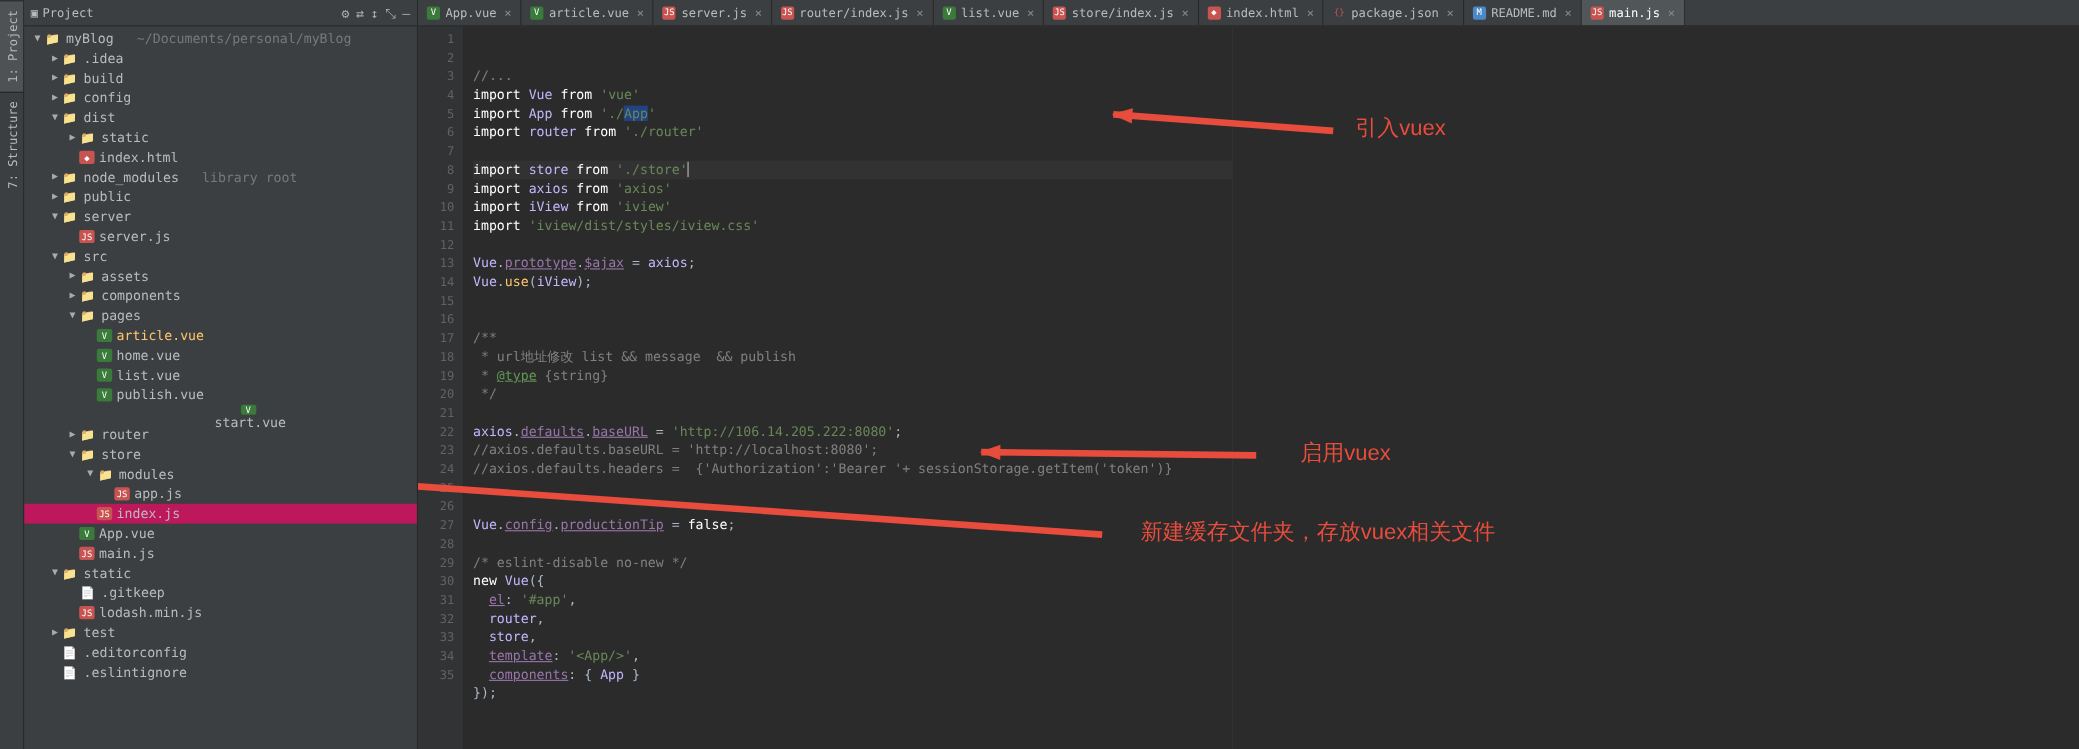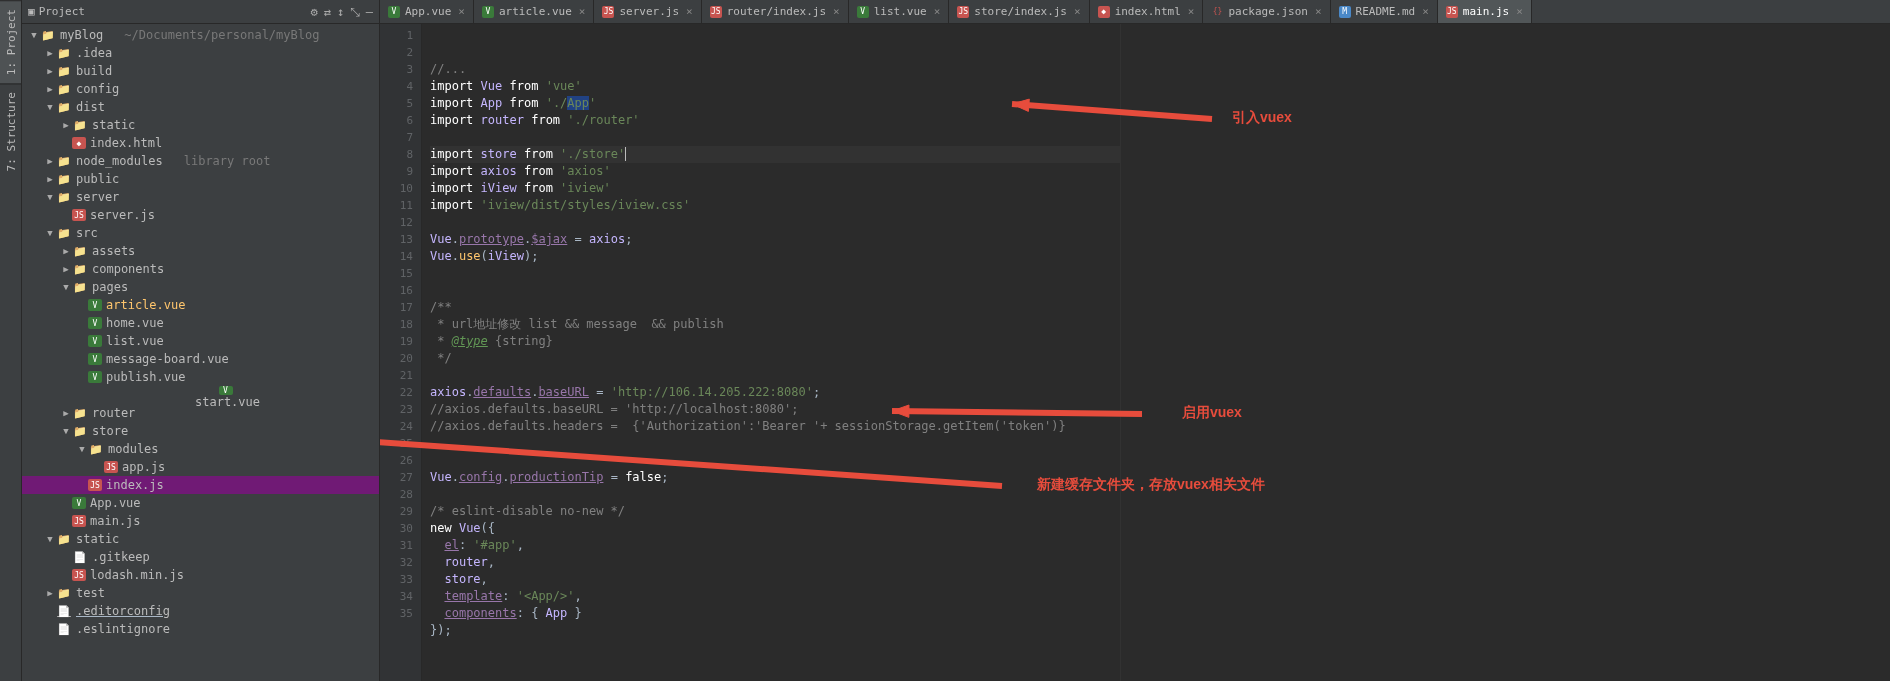--- a/index.html
+++ b/index.html
@@ -12,21 +12,21 @@
 .tool-tab.active { background:#4e5254; }
 
 
 .project-panel { width:358px; background:#3c3f41; border-right:1px solid #282828; display:flex; flex-direction:column; }
 .proj-header { height:24px; display:flex; align-items:center; justify-content:space-between; padding:0 6px; border-bottom:1px solid #282828; background:#3c3f41; }
 .proj-title { display:flex; align-items:center; gap:4px; color:#bbb; font-size:11px; }
 .proj-actions { display:flex; gap:6px; }
 .proj-actions span { color:#aaa; cursor:pointer; font-size:12px; }
 .tree { flex:1; overflow:auto; font-size:12px; padding-top:2px; }
 .tree-row { display:flex; align-items:center; height:18px; padding-left:4px; cursor:pointer; white-space:nowrap; }
-.tree-row.selected { background:#701a75; }
+.tree-row.selected { background:#be185d; }
 .arrow { width:12px; display:inline-block; color:#aaa; font-size:9px; text-align:center; }
 .icon { width:16px; height:16px; display:inline-flex; align-items:center; justify-content:center; margin-right:4px; font-size:11px; }
 .folder-icon { color:#87939a; }
 .folder-icon::before { content:"📁"; filter:grayscale(0.3); }
 .js-icon { background:#c75450; color:#fff; width:14px; height:12px; font-size:8px; border-radius:2px; display:inline-flex; align-items:center; justify-content:center; }
 .js-icon::before { content:"JS"; }
 .vue-icon { background:#3a7a3a; color:#fff; width:14px; height:12px; font-size:8px; border-radius:2px; display:inline-flex; align-items:center; justify-content:center; }
 .vue-icon::before { content:"V"; }
 .html-icon { background:#c75450; color:#fff; width:14px; height:12px; font-size:8px; border-radius:2px; display:inline-flex; align-items:center; justify-content:center; }
 .html-icon::before { content:"◆"; }
@@ -61,29 +61,29 @@
 .gutter div { height:17px; }
 .code { flex:1; padding:3px 0 3px 8px; font-size:12px; line-height:17px; white-space:pre; position:relative; }
 .code-line { height:17px; }
 
 
 .kw { color:#ffffff; }
 .str { color:#6a8759; }
 .id { color:#c4b5fd; }
 .prop { color:#9876aa;text-decoration:underline; }
 .comment { color:#808080; }
-.doctag { color:#629755; font-style:italic; text-decoration:underline; }
+.doctag { color:#629755; text-decoration:underline; }
 .fn { color:#ffc66d; }
 .highlight-bg { background:#214283; }
 .caret-line { background:#323232; display:inline-block; width:100%; }
 .cursor-bar { border-right:1px solid #bbb; }
 
 
 .annot-layer { position:absolute; inset:0; pointer-events:none; }
-.annot-text { position:absolute; color:#e74c3c; font-size:14px; font-family:"PingFang SC","Microsoft YaHei",sans-serif;font-weight:bold; }
+.annot-text { position:absolute; color:#e74c3c; font-size:20px; font-family:"PingFang SC","Microsoft YaHei",sans-serif; }
 .arrow-svg { position:absolute; overflow:visible; }
 .arrow-svg polygon, .arrow-svg line { fill:#e74c3c; stroke:#e74c3c; }
 
 .right-pad { width:770px; background:#2b2b2b; border-left:1px solid #323232; }
 </style>
 </head>
 <body>
 
 <div class="root">
   <div class="tool-strip">
@@ -194,25 +194,20 @@
           <span class="node-label">home.vue</span>
         </div>
         <div class="tree-row" style="padding-left: 54px;">
           <span class="arrow"></span>
           <span class="icon vue-icon"></span>
           <span class="node-label">list.vue</span>
         </div>
         <div class="tree-row" style="padding-left: 54px;">
           <span class="arrow"></span>
           <span class="icon vue-icon"></span>
-          <span class="node-label">message-board.vue</span>
-        </div>
-        <div class="tree-row" style="padding-left: 54px;">
-          <span class="arrow"></span>
-          <span class="icon vue-icon"></span>
           <span class="node-label">publish.vue</span>
         </div>
         <div class="tree-row" style="padding-left: 54px; flex-direction: column;">
           <span class="arrow"></span>
           <span class="icon vue-icon"></span>
           <span class="node-label">start.vue</span>
         </div>
         <div class="tree-row" style="padding-left: 38px;">
           <span class="arrow">▶</span>
           <span class="icon folder-icon"></span>
@@ -261,21 +256,21 @@
         <div class="tree-row" style="padding-left: 38px;">
           <span class="arrow"></span>
           <span class="icon js-icon"></span>
           <span class="node-label">lodash.min.js</span>
         </div>
         <div class="tree-row" style="padding-left: 22px;">
           <span class="arrow">▶</span>
           <span class="icon folder-icon"></span>
           <span class="node-label">test</span>
         </div>
-        <div class="tree-row" style="padding-left: 22px; text-decoration: underline;">
+        <div class="tree-row" style="padding-left: 22px;">
           <span class="arrow"></span>
           <span class="icon file-icon"></span>
           <span class="node-label">.editorconfig</span>
         </div>
         <div class="tree-row" style="padding-left: 22px;">
           <span class="arrow"></span>
           <span class="icon file-icon"></span>
           <span class="node-label">.eslintignore</span>
         </div>
       </div>

